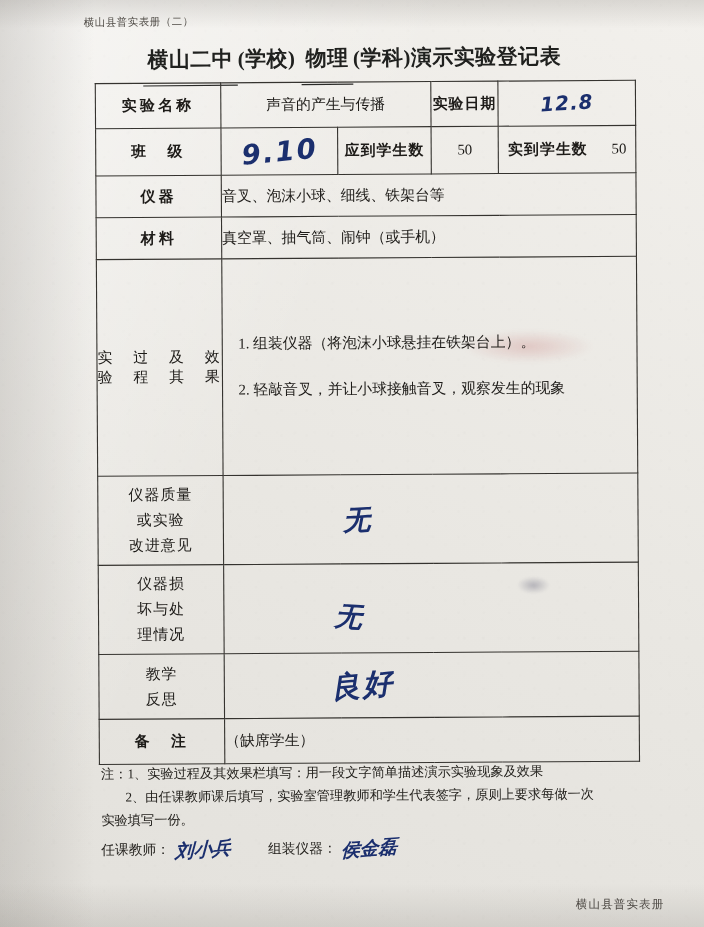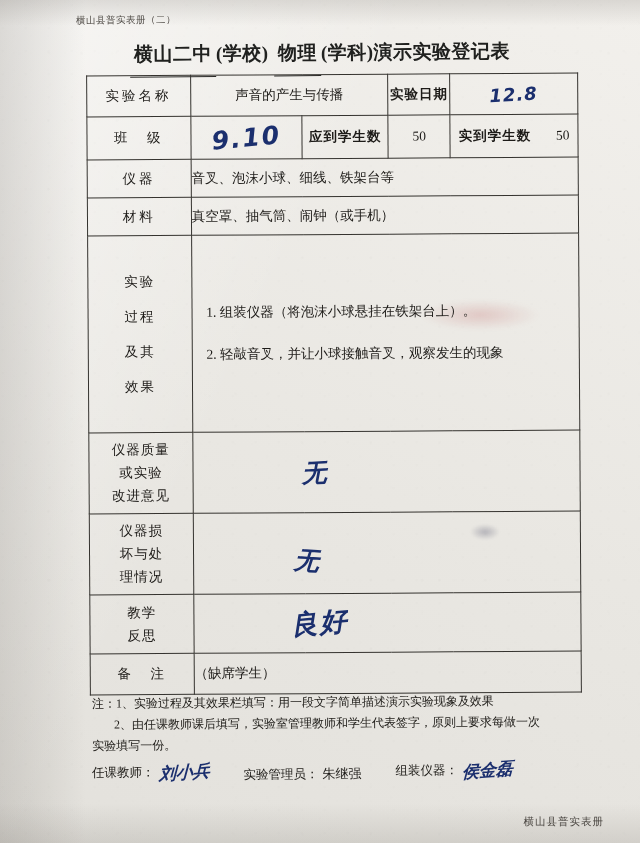--- a/index.html
+++ b/index.html
@@ -89,20 +89,21 @@
     border: 1.3px solid #35332f;
     padding: 0;
     vertical-align: middle;
     font-size: 13.5px;
     color: #1d1b18;
   }
   .lbl {
     text-align: center;
     letter-spacing: 3px;
     white-space: nowrap;
+    font-weight: bold;
   }
   .lbl-tight { letter-spacing: 1px; font-weight: bold; }
   .cell-pad { padding: 6px 8px; }
   .ctr { text-align: center; }
 
   
   .hand {
     font-family: "DejaVu Sans", sans-serif;
     color: #1b2f6e;
     font-style: italic;
@@ -117,21 +118,20 @@
     letter-spacing: 1px;
   }
 
   .rot-a { display:inline-block; transform: rotate(-5deg); }
   .rot-b { display:inline-block; transform: rotate(-3deg); }
   .rot-c { display:inline-block; transform: rotate(4deg); }
 
   
   .vlabel {
     display: flex;
-    flex-direction: column;
     gap: 17px;
     align-items: center;
     justify-content: center;
     padding: 14px 0;
     letter-spacing: 2px;
     font-size: 13.5px;
   }
   .vlabel-2 {
     display: flex;
     flex-direction: column;
@@ -361,22 +361,18 @@
   <div class="n-indent">2、由任课教师课后填写，实验室管理教师和学生代表签字，原则上要求每做一次</div>
   <div>实验填写一份。</div>
 </div>
 
 <div class="signrow">
   <div class="grp">
     <span>任课教师：</span>
     <span class="sig">刘小兵</span>
   </div>
   <div class="grp" style="margin-left:26px">
-    <span>实验管理员：</span>
-    <span class="sig-ink">朱继强</span>
-  </div>
-  <div class="grp" style="margin-left:26px">
     <span>组装仪器：</span>
     <span class="sig">侯金磊</span>
   </div>
 </div>
 
 <div class="footer-stamp">横山县普实表册</div>
 
 </body></html>

